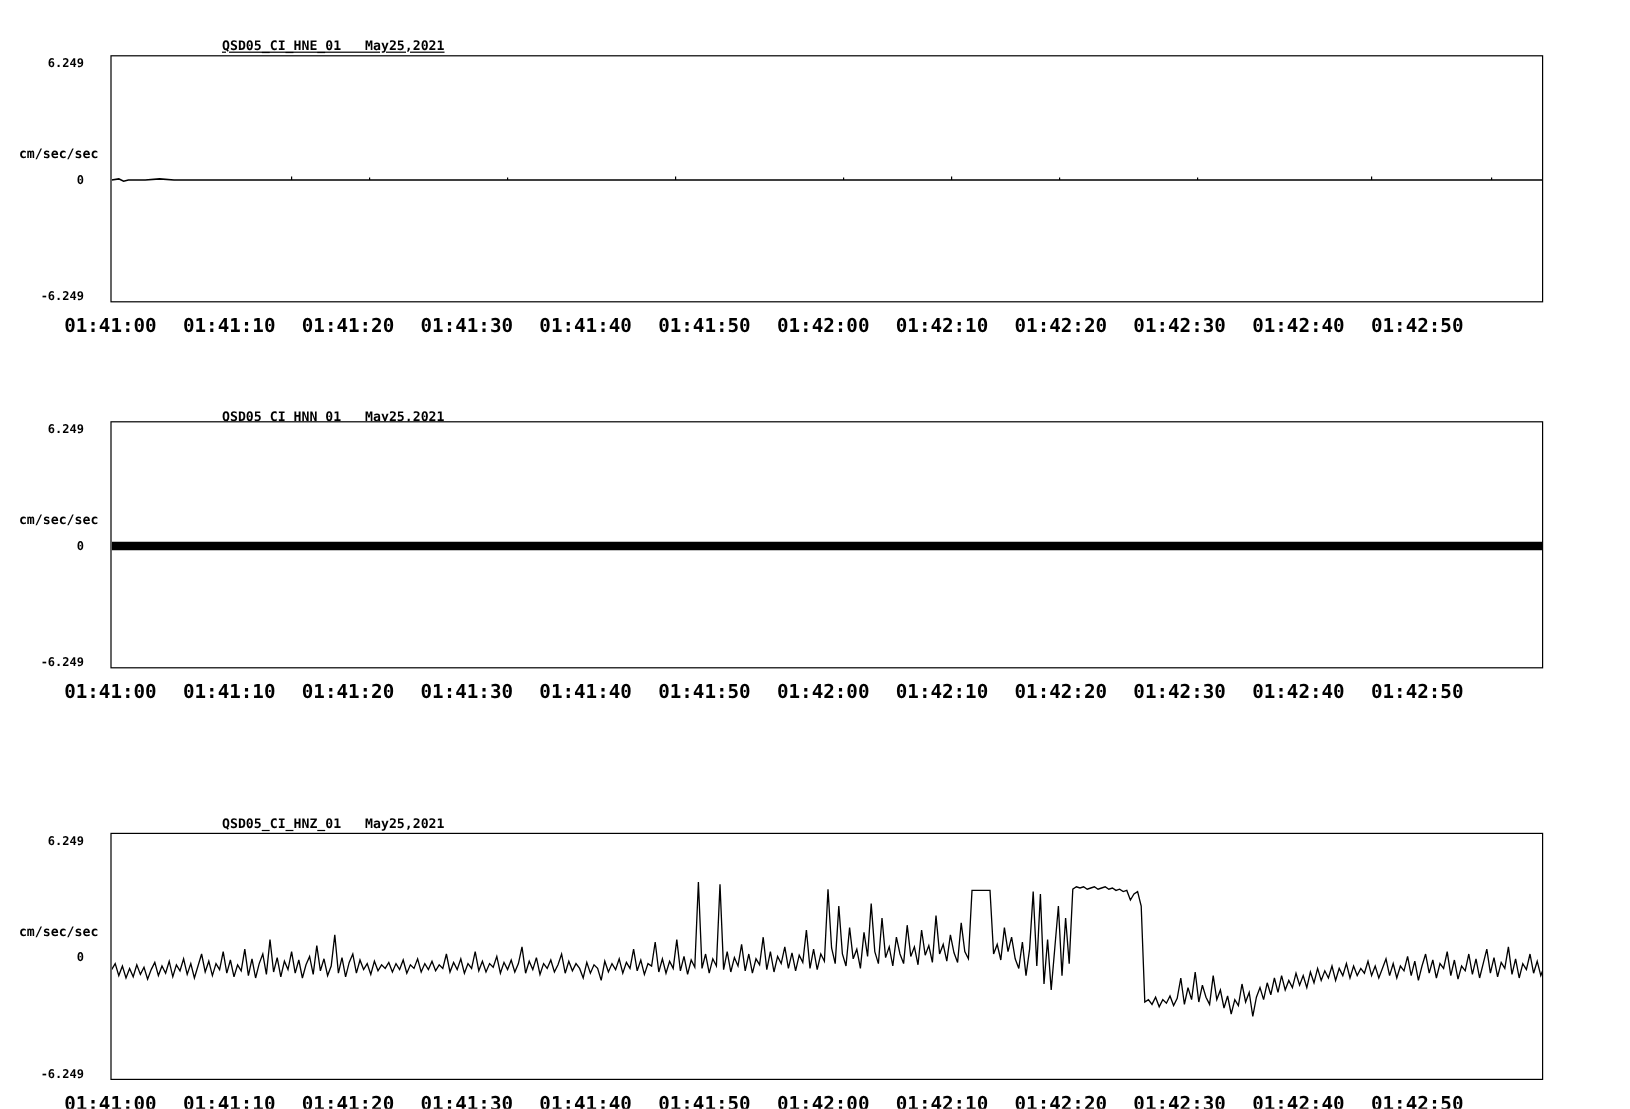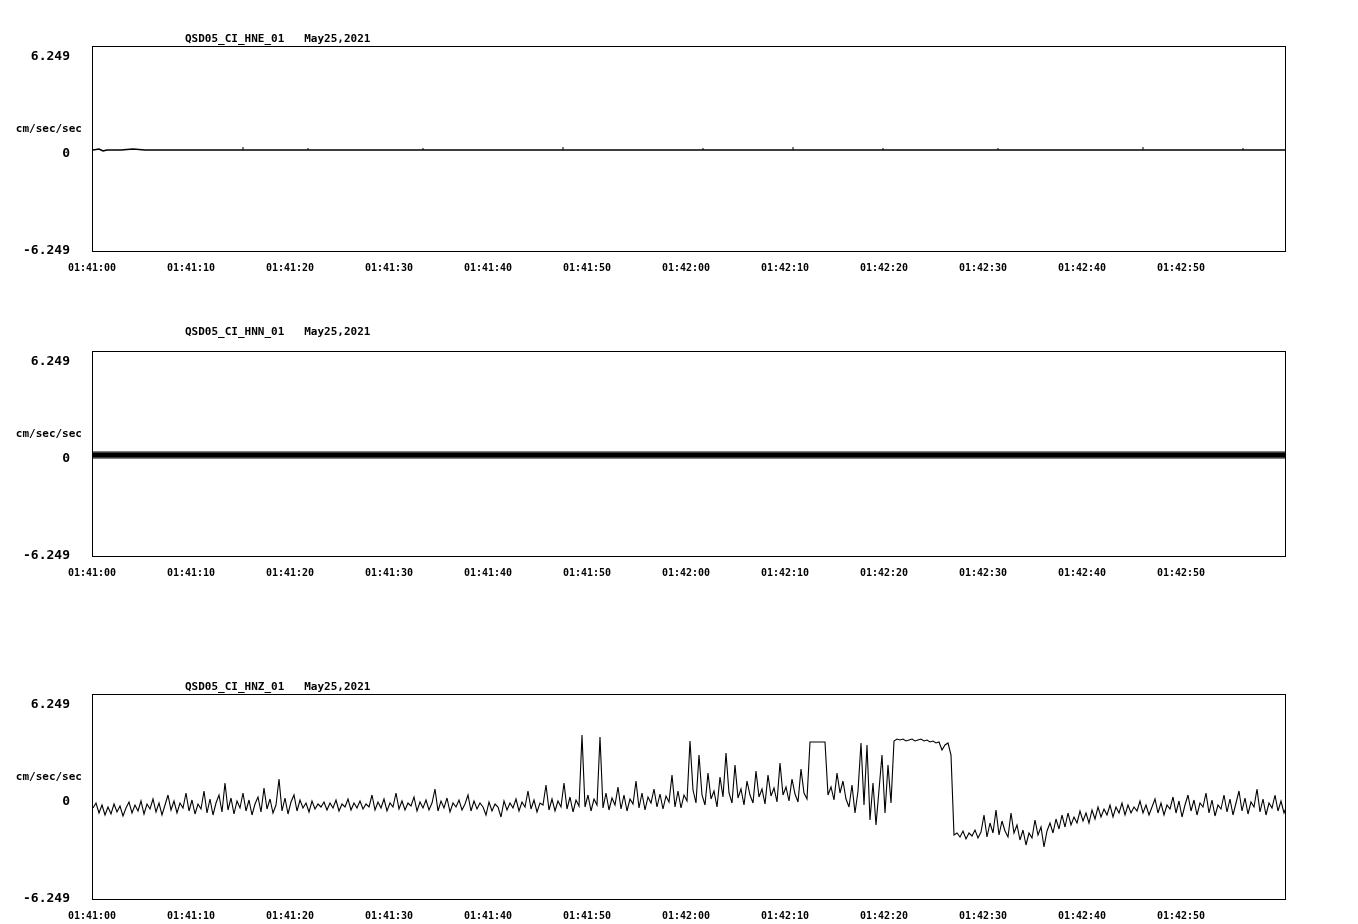--- a/index.html
+++ b/index.html
@@ -40,46 +40,46 @@
   }
   .ylabel {
     position: absolute;
     font-size: 11px;
     font-weight: bold;
     white-space: pre;
     text-align: right;
   }
   .ytick {
     position: absolute;
-    font-size: 13px;
+    font-size: 10px;
     font-weight: bold;
     white-space: pre;
     text-align: right;
   }
   .xtick {
     position: absolute;
-    font-size: 10px;
+    font-size: 16px;
     font-weight: bold;
     white-space: pre;
     text-align: center;
   }
   svg.trace {
     position: absolute;
     left: 0;
     top: 0;
     display: block;
   }
 </style>
 </head>
 <body>
 
 <div class="page">
 
   <div class="panel" style="top:0px;height:300px;">
-    <div class="plot-title" style="left:185px;top:32px;">QSD05_CI_HNE_01   May25,2021</div>
+    <div class="plot-title" style="left:185px;top:32px;text-decoration:underline;">QSD05_CI_HNE_01   May25,2021</div>
     <div class="ytick" style="left:0px;top:48px;width:70px;">6.249</div>
     <div class="ylabel" style="left:0px;top:122px;width:82px;">cm/sec/sec</div>
     <div class="ytick" style="left:0px;top:145px;width:70px;">0</div>
     <div class="ytick" style="left:0px;top:242px;width:70px;">-6.249</div>
 
     <div class="plot-box" style="left:92px;top:46px;width:1194px;height:206px;">
       <svg class="trace" width="1194" height="206" viewBox="0 0 1194 206" preserveAspectRatio="none">
         <path d="M0,103 L6,102 L10,104 L14,103 L20,103 L28,103 L40,102 L52,103 L70,103 L90,103 L120,103 L160,103 L200,103 L240,103 L280,103 L320,103 L360,103 L400,103 L440,103 L480,103 L520,103 L560,103 L600,103 L640,103 L680,103 L720,103 L760,103 L800,103 L840,103 L880,103 L920,103 L960,103 L1000,103 L1040,103 L1080,103 L1120,103 L1160,103 L1194,103" fill="none" stroke="#000000" stroke-width="1.4"></path>
         <path d="M150,103 L150,100 M215,103 L215,101 M330,103 L330,101 M470,103 L470,100 M610,103 L610,101 M700,103 L700,100 M790,103 L790,101 M905,103 L905,101 M1050,103 L1050,100 M1150,103 L1150,101" fill="none" stroke="#000000" stroke-width="1"></path>
       </svg>
@@ -93,21 +93,21 @@
     <div class="xtick" style="left:547px;top:262px;width:80px;">01:41:50</div>
     <div class="xtick" style="left:646px;top:262px;width:80px;">01:42:00</div>
     <div class="xtick" style="left:745px;top:262px;width:80px;">01:42:10</div>
     <div class="xtick" style="left:844px;top:262px;width:80px;">01:42:20</div>
     <div class="xtick" style="left:943px;top:262px;width:80px;">01:42:30</div>
     <div class="xtick" style="left:1042px;top:262px;width:80px;">01:42:40</div>
     <div class="xtick" style="left:1141px;top:262px;width:80px;">01:42:50</div>
   </div>
 
   <div class="panel" style="top:305px;height:300px;">
-    <div class="plot-title" style="left:185px;top:20px;">QSD05_CI_HNN_01   May25,2021</div>
+    <div class="plot-title" style="left:185px;top:36px;">QSD05_CI_HNN_01   May25,2021</div>
     <div class="ytick" style="left:0px;top:48px;width:70px;">6.249</div>
     <div class="ylabel" style="left:0px;top:122px;width:82px;">cm/sec/sec</div>
     <div class="ytick" style="left:0px;top:145px;width:70px;">0</div>
     <div class="ytick" style="left:0px;top:242px;width:70px;">-6.249</div>
 
     <div class="plot-box" style="left:92px;top:46px;width:1194px;height:206px;">
       <svg class="trace" width="1194" height="206" viewBox="0 0 1194 206" preserveAspectRatio="none">
         <path d="M0,103 L1194,103" fill="none" stroke="#000000" stroke-width="5"></path>
         <path d="M0,100 L1194,100" fill="none" stroke="#000000" stroke-width="1"></path>
         <path d="M0,106 L1194,106" fill="none" stroke="#000000" stroke-width="1"></path>

